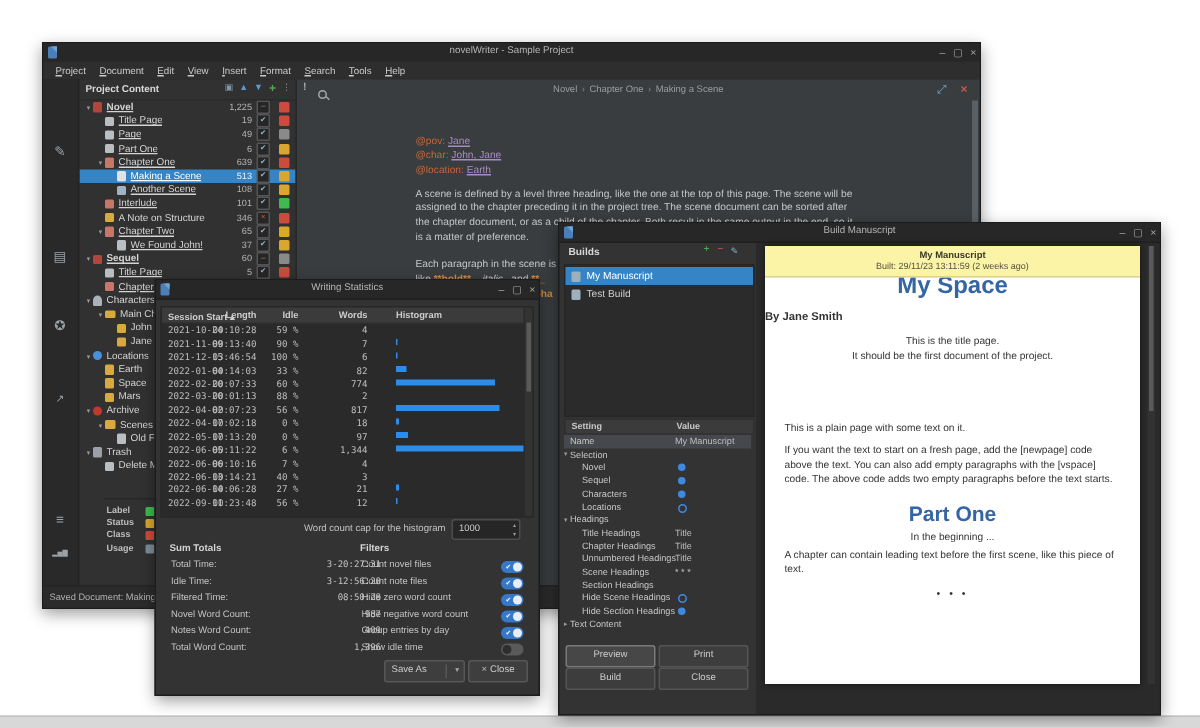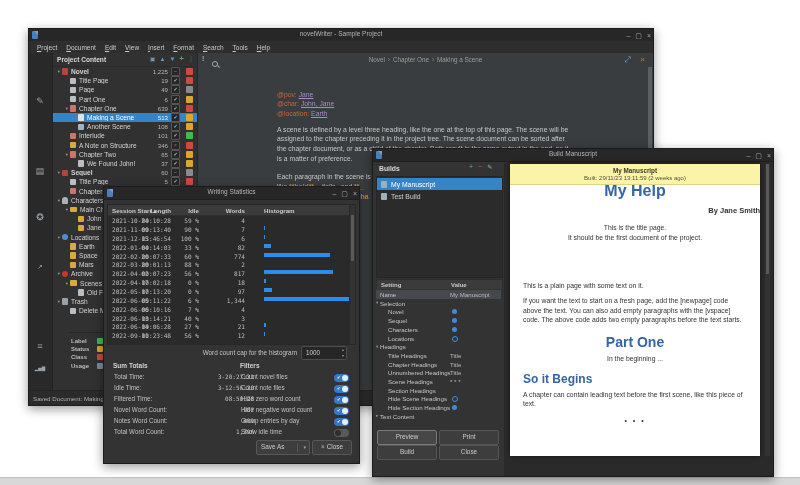--- a/index.html
+++ b/index.html
@@ -132,21 +132,21 @@
   .dot.outline{border:1px solid #3f8ae0;width:4px;height:4px;}
   .setrow .gexp{position:absolute;top:1.4px;font-size:4.5px;color:#999;}
   .bbtn{position:absolute;width:58px;height:13px;background:#3d3d3d;border:1px solid #555;border-radius:2px;color:#cccccc;font-size:6.4px;text-align:center;line-height:12px;}
   .bbtn.primary{background:#474747;border-color:#7a7a7a;}
   #preview-area{position:absolute;left:131px;top:13px;right:0;bottom:0;background:#2a2a2a;}
   #page{position:absolute;left:6px;top:2px;width:250px;height:292px;background:#ffffff;box-shadow:0 0 4px rgba(0,0,0,.5);}
   #banner{position:absolute;left:0;right:0;top:0;height:20px;background:#fbf3a6;border-bottom:1px solid #ddd28a;text-align:center;}
   #banner .b1{font-size:6.3px;font-weight:bold;color:#3c3a28;margin-top:3px;}
   #banner .b2{font-size:6px;color:#55523a;margin-top:1px;}
   #page-title{margin-top:18px;font-size:16px;font-weight:bold;color:#3465a4;text-align:center;}
-  #page-byline{margin-top:6px;font-size:7.5px;font-weight:bold;color:#333;text-align:right;}
+  #page-byline{margin-top:6px;font-size:7.5px;font-weight:bold;color:#333;text-align:left;}
   #page-tl{margin-top:8px;font-size:6.8px;color:#333;text-align:center;line-height:9.5px;white-space:pre-line;}
   #page-p1{margin-top:40px;font-size:6.8px;color:#333;padding:0 13px;}
   #page-p2{margin-top:7px;font-size:6.8px;color:#333;padding:0 13px;line-height:9.5px;}
   #page-part{margin-top:9px;font-size:14px;font-weight:bold;color:#3465a4;text-align:center;}
   #page-partsub{margin-top:5px;font-size:6.8px;color:#333;text-align:center;}
   #page-scenehead{margin-top:10px;font-size:12px;font-weight:bold;color:#3465a4;padding:0 13px;}
   #page-scenetext{margin-top:4px;font-size:6.8px;color:#333;padding:0 13px;line-height:9.5px;}
   #page-sep{margin-top:8px;font-size:7px;color:#333;text-align:center;letter-spacing:2px;}
   #preview-scroll{position:absolute;right:3px;top:2px;width:5px;height:292px;background:#323232;}
   #preview-scroll .thumb{position:absolute;left:1px;top:0;width:3px;height:110px;background:#5a5a5a;}
@@ -688,29 +688,28 @@
         <div class="bbtn" style="left: 4px; top: 296px;">Build</div>
         <div class="bbtn" style="left: 66px; top: 296px;">Close</div>
       </div>
 
     <div id="preview-area">
       <div id="page">
         <div id="banner">
           <div class="b1">My Manuscript</div>
           <div class="b2">Built: 29/11/23 13:11:59 (2 weeks ago)</div>
         </div>
-        <div id="page-title">My Help</div>
+        <div id="page-title">My Space</div>
         <div id="page-byline">By Jane Smith</div>
         <div id="page-tl">This is the title page.
 It should be the first document of the project.</div>
         <div id="page-p1">This is a plain page with some text on it.</div>
         <div id="page-p2">If you want the text to start on a fresh page, add the [newpage] code above the text. You can also add empty paragraphs with the [vspace] code. The above code adds two empty paragraphs before the text starts.</div>
         <div id="page-part">Part One</div>
         <div id="page-partsub">In the beginning ...</div>
-        <div id="page-scenehead">So it Begins</div>
         <div id="page-scenetext">A chapter can contain leading text before the first scene, like this piece of text.</div>
         <div id="page-sep">• • •</div>
       </div>
       <div id="preview-scroll">
           <div class="thumb"></div>
         </div>
     </div>
   </div>
 </div>
 

